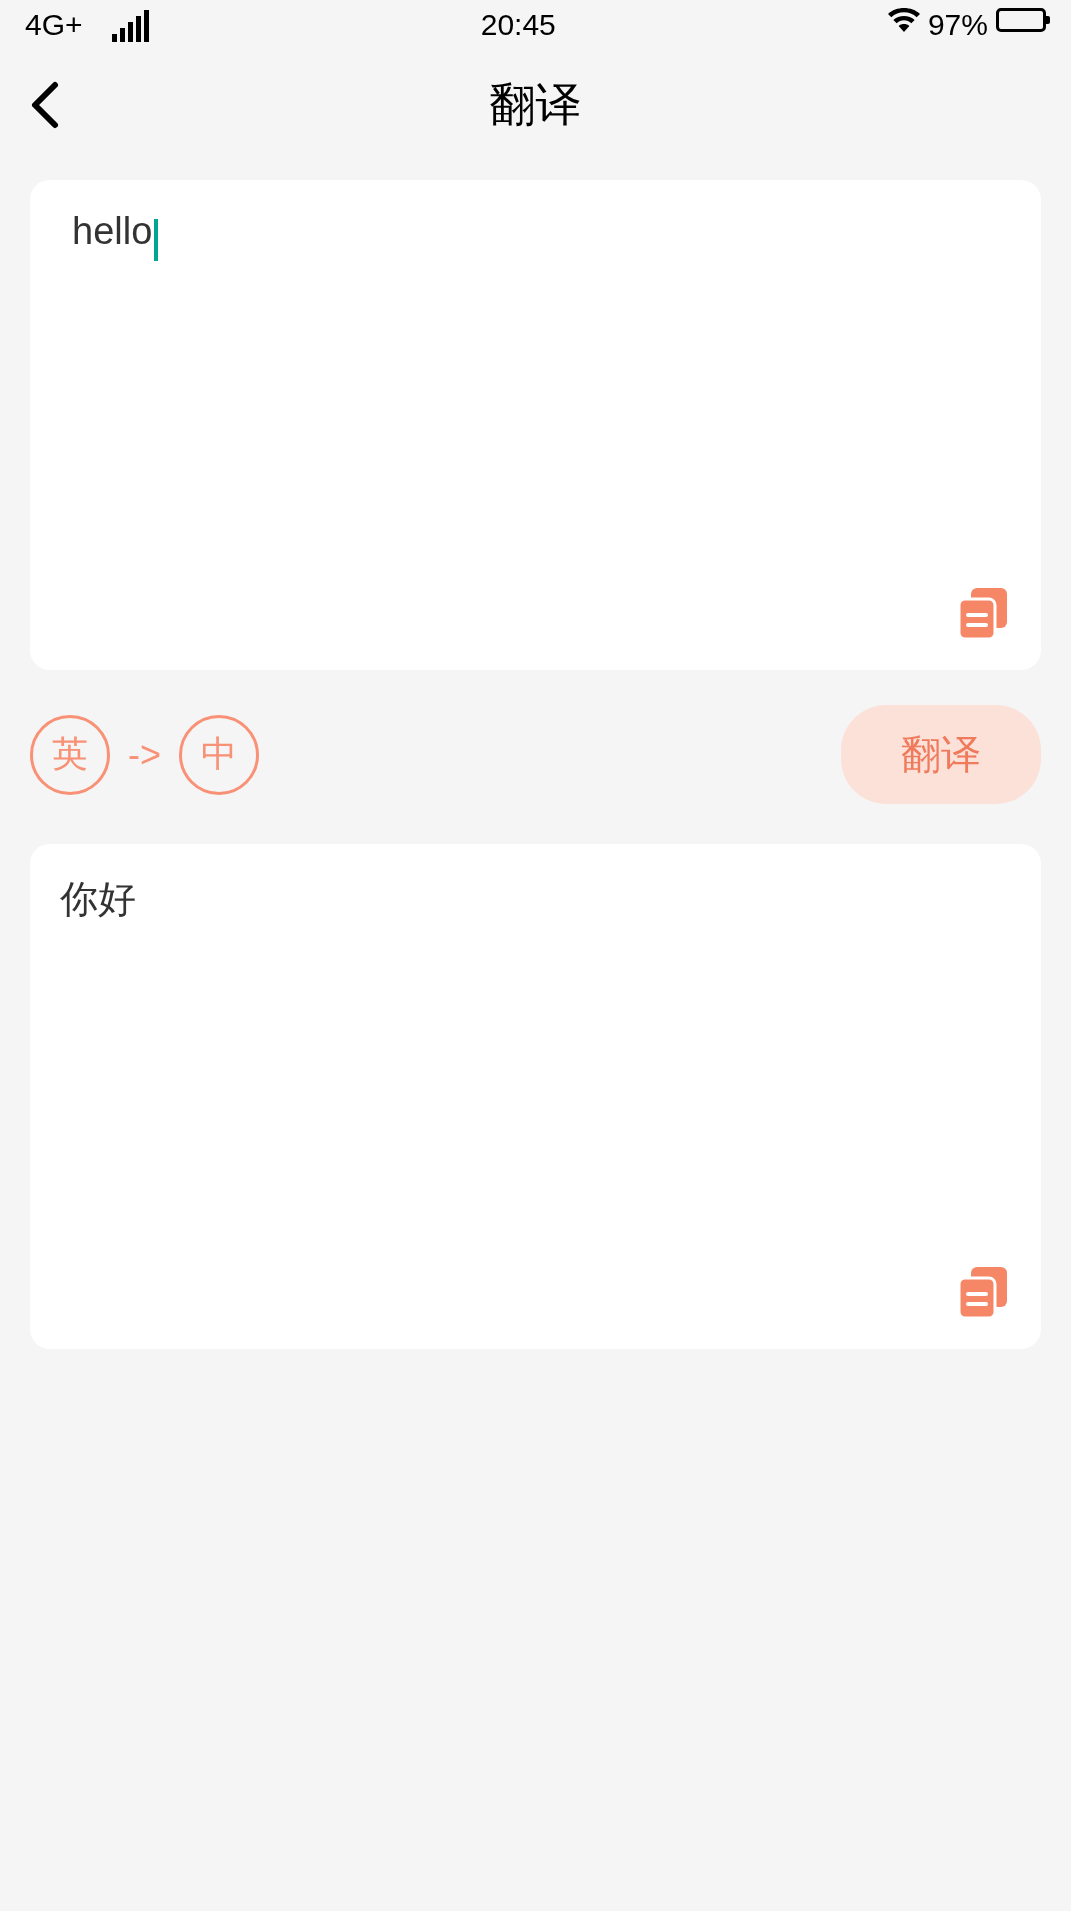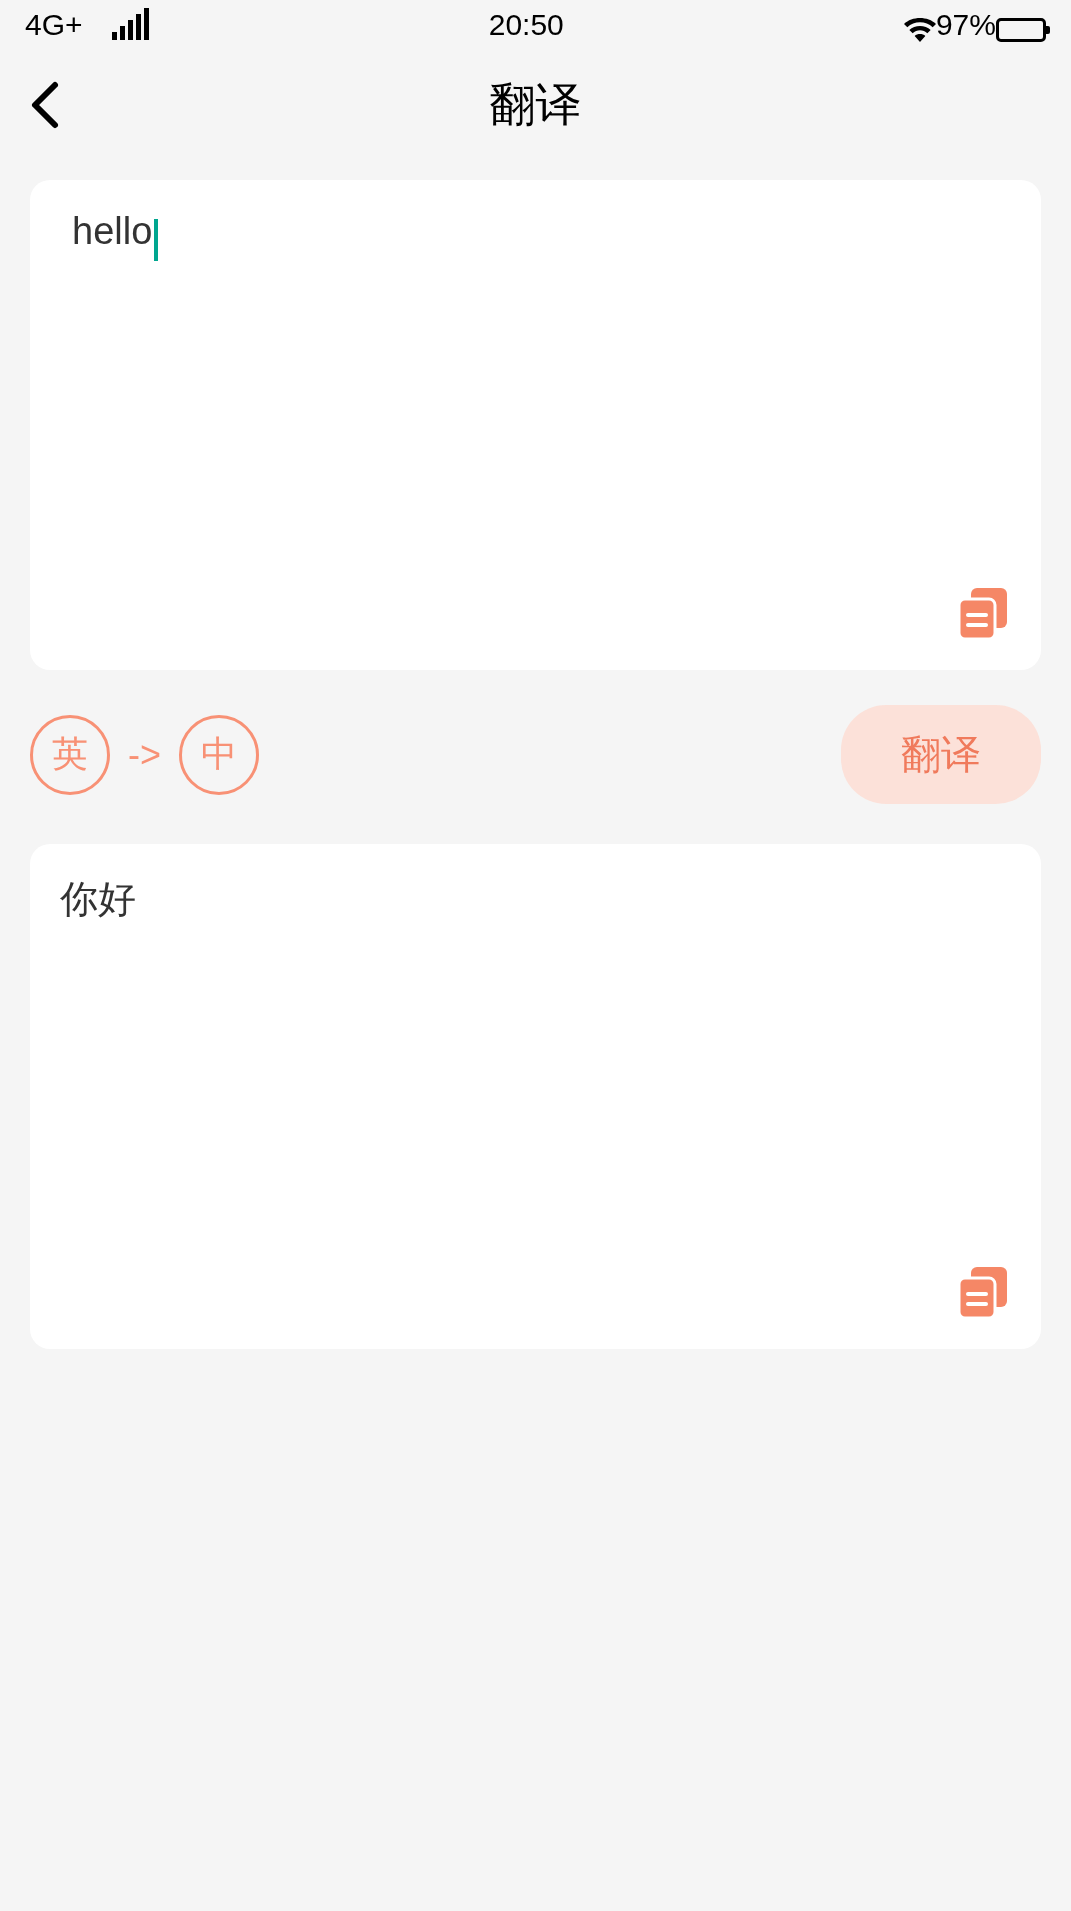--- a/index.html
+++ b/index.html
@@ -19,26 +19,27 @@
       display: flex;
       align-items: center;
       justify-content: space-between;
       padding: 0 25px;
       font-size: 30px;
       font-weight: 500;
       color: #000;
     }
     .status-left {
       display: flex;
+      align-items: flex-end;
+      gap: 24px;
+    }
+    .status-right {
+      display: flex;
       align-items: flex-start;
-      gap: 24px;
-    }
-    .status-right {
-      display: flex;
-      align-items: flex-end;
+      gap: 8px;
     }
     .signal-bars {
       display: inline-flex;
       align-items: flex-end;
       gap: 3px;
       margin-left: 5px;
     }
     .bar {
       width: 5px;
       background: #000;
@@ -174,21 +175,21 @@
   <div class="status-left">
     <span>4G+</span>
     <span class="signal-bars">
       <span class="bar"></span>
         <span class="bar"></span>
         <span class="bar"></span>
         <span class="bar"></span>
         <span class="bar"></span>
     </span>
   </div>
-  <div>20:50</div>
+  <div>20:45</div>
   <div class="status-right">
     <svg class="wifi-icon" viewBox="0 0 24 18">
       <path d="M12 18 L8 13.5 C10 11.5 14 11.5 16 13.5 Z M4 9 C8 5 16 5 20 9 L17.5 11.5 C14.5 8.5 9.5 8.5 6.5 11.5 Z M0 4.5 C6 -1.5 18 -1.5 24 4.5 L21.5 7 C16.5 2 7.5 2 2.5 7 Z" fill="#000"></path>
     </svg>
     <span>97%</span>
     <span class="battery"><span class="battery-fill"></span></span>
   </div>
 </div>
 
 <div class="header">

